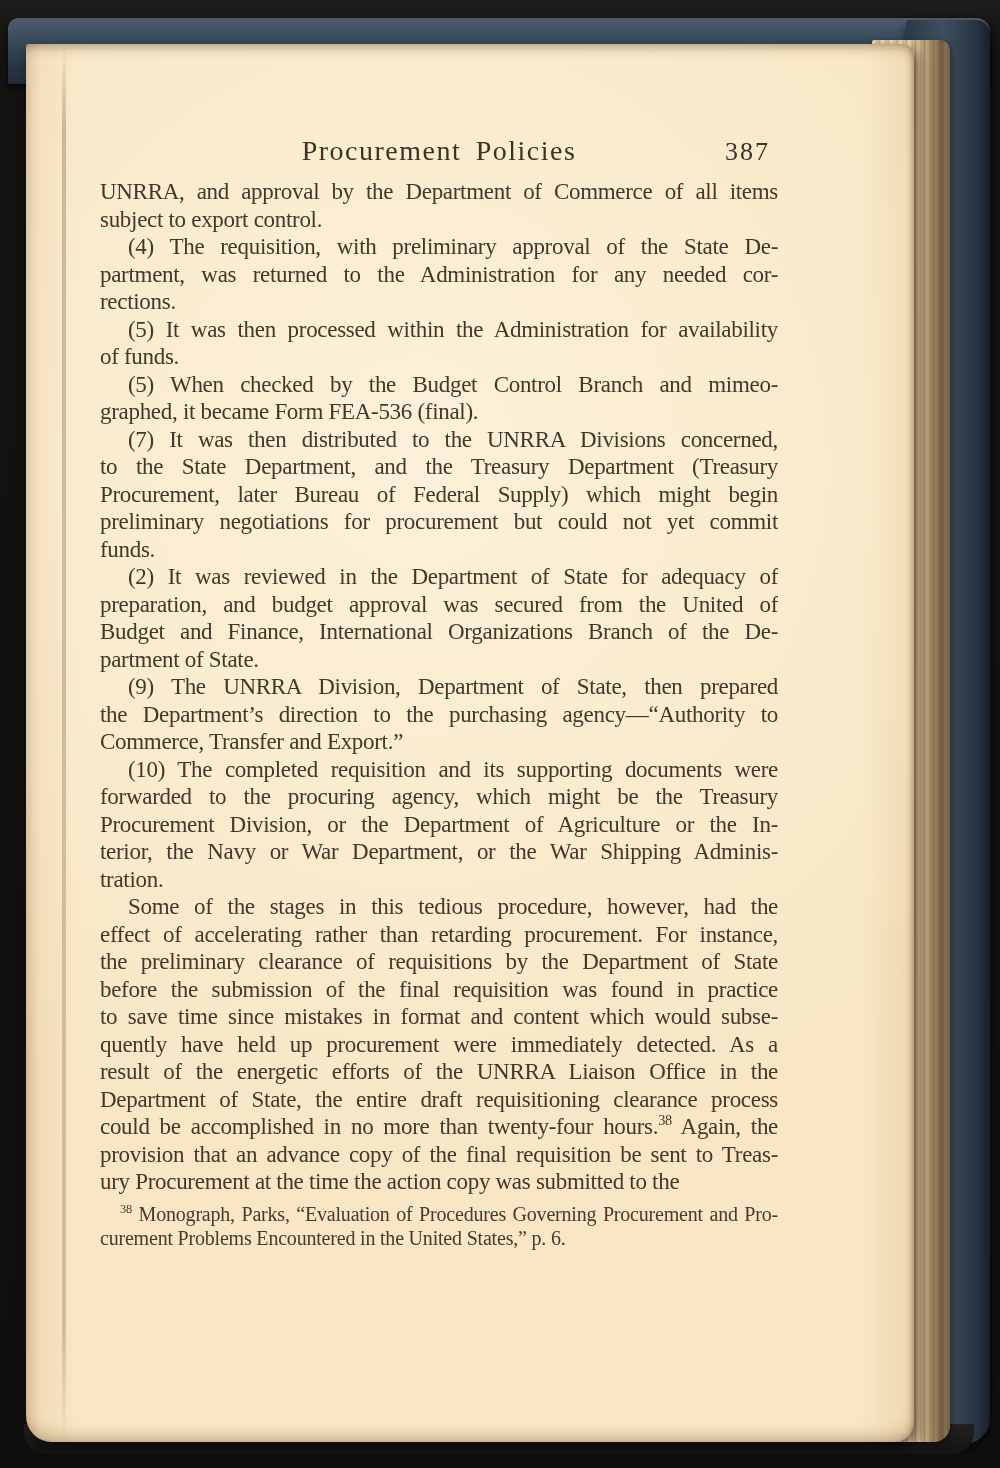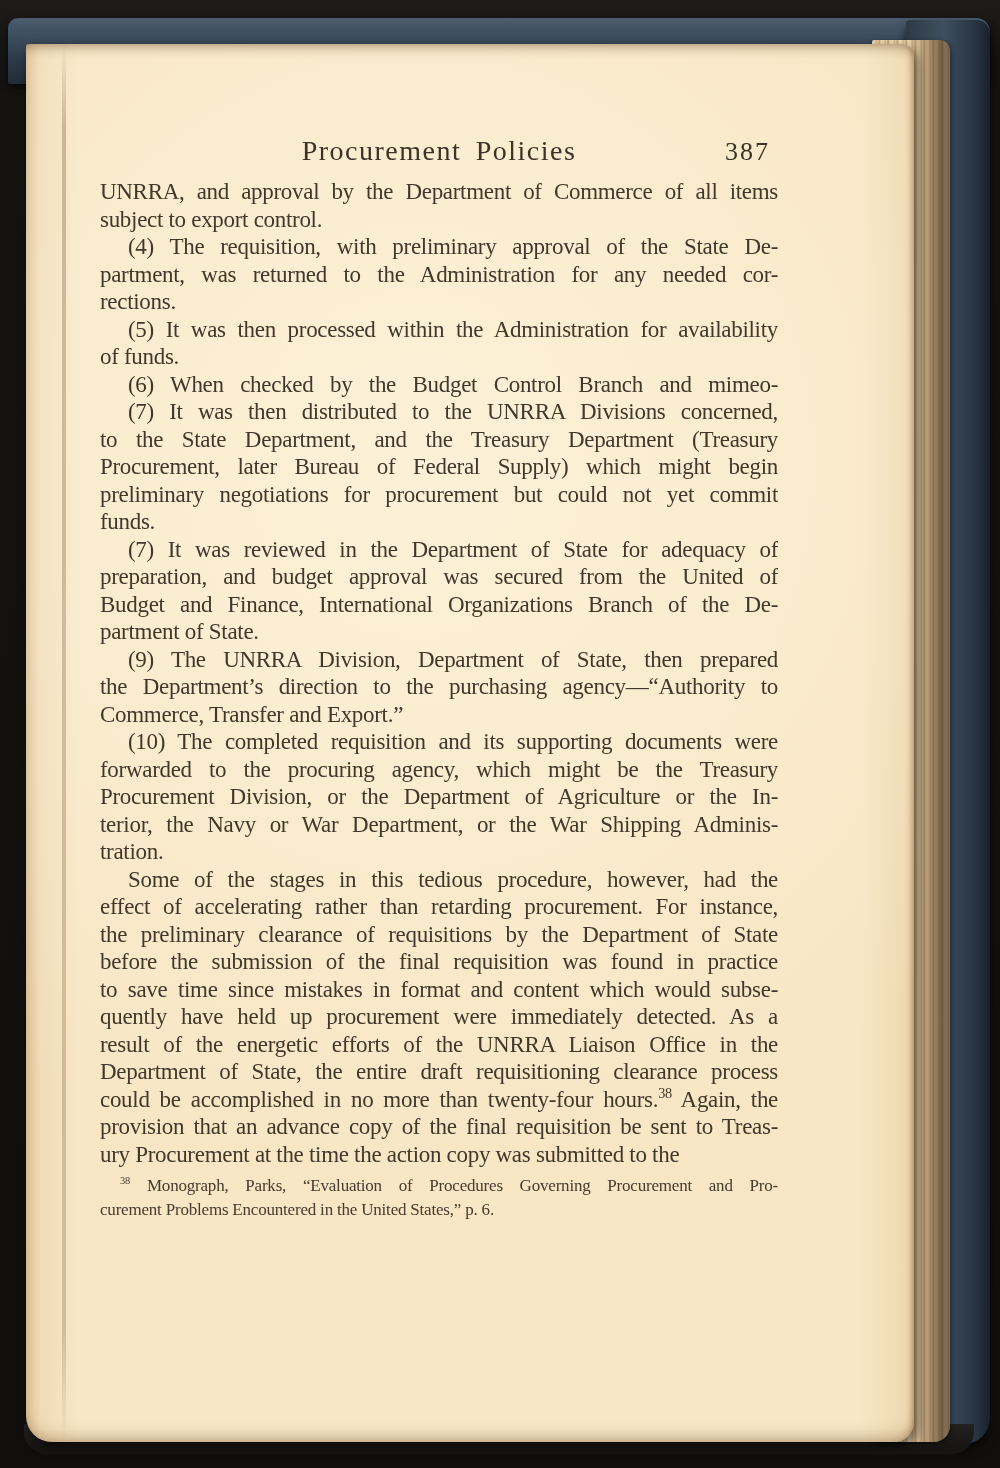--- a/index.html
+++ b/index.html
@@ -74,21 +74,21 @@
     font-size:26px; letter-spacing:2px; color:#3b3328;
   }
   .body-text { font-size:23px; line-height:27.5px; letter-spacing:-0.3px; }
   .body-text .line, .footnote .line {
     text-align:justify; text-align-last:justify;
     height:27.5px; overflow:hidden;
   }
   .body-text .line.last, .footnote .line.last { text-align-last:left; }
   .para.indent .line:first-child { text-indent:28px; }
   sup { font-size:0.62em; vertical-align:super; line-height:0; }
-  .footnote { margin-top:6px; font-size:17px; line-height:24px; letter-spacing:-0.2px; color:#453b2e; }
+  .footnote { margin-top:6px; font-size:20px; line-height:24px; letter-spacing:-0.2px; color:#453b2e; }
   .footnote .line { height:24px; }
   .footnote .line:first-child { text-indent:20px; }
 </style>
 </head>
 <body>
 
 <div class="scene">
   <div class="cover-top"></div>
   <div class="cover-right"></div>
   <div class="cover-bottom"></div>
@@ -111,31 +111,32 @@
           <div class="para indent">
             <div class="line">(4) The requisition, with preliminary approval of the State De-</div>
             <div class="line">partment, was returned to the Administration for any needed cor-</div>
             <div class="line last">rections.</div>
           </div>
           <div class="para indent">
             <div class="line">(5) It was then processed within the Administration for availability</div>
             <div class="line last">of funds.</div>
           </div>
           <div class="para indent">
-            <div class="line">(6) When checked by the Budget Control Branch and mimeo-</div>
+            <div class="line">(5) When checked by the Budget Control Branch and mimeo-</div>
+            <div class="line last">graphed, it became Form FEA-536 (final).</div>
           </div>
           <div class="para indent">
             <div class="line">(7) It was then distributed to the UNRRA Divisions concerned,</div>
             <div class="line">to the State Department, and the Treasury Department (Treasury</div>
             <div class="line">Procurement, later Bureau of Federal Supply) which might begin</div>
             <div class="line">preliminary negotiations for procurement but could not yet commit</div>
             <div class="line last">funds.</div>
           </div>
           <div class="para indent">
-            <div class="line">(7) It was reviewed in the Department of State for adequacy of</div>
+            <div class="line">(2) It was reviewed in the Department of State for adequacy of</div>
             <div class="line">preparation, and budget approval was secured from the United of</div>
             <div class="line">Budget and Finance, International Organizations Branch of the De-</div>
             <div class="line last">partment of State.</div>
           </div>
           <div class="para indent">
             <div class="line">(9) The UNRRA Division, Department of State, then prepared</div>
             <div class="line">the Department’s direction to the purchasing agency—“Authority to</div>
             <div class="line last">Commerce, Transfer and Export.”</div>
           </div>
           <div class="para indent">

